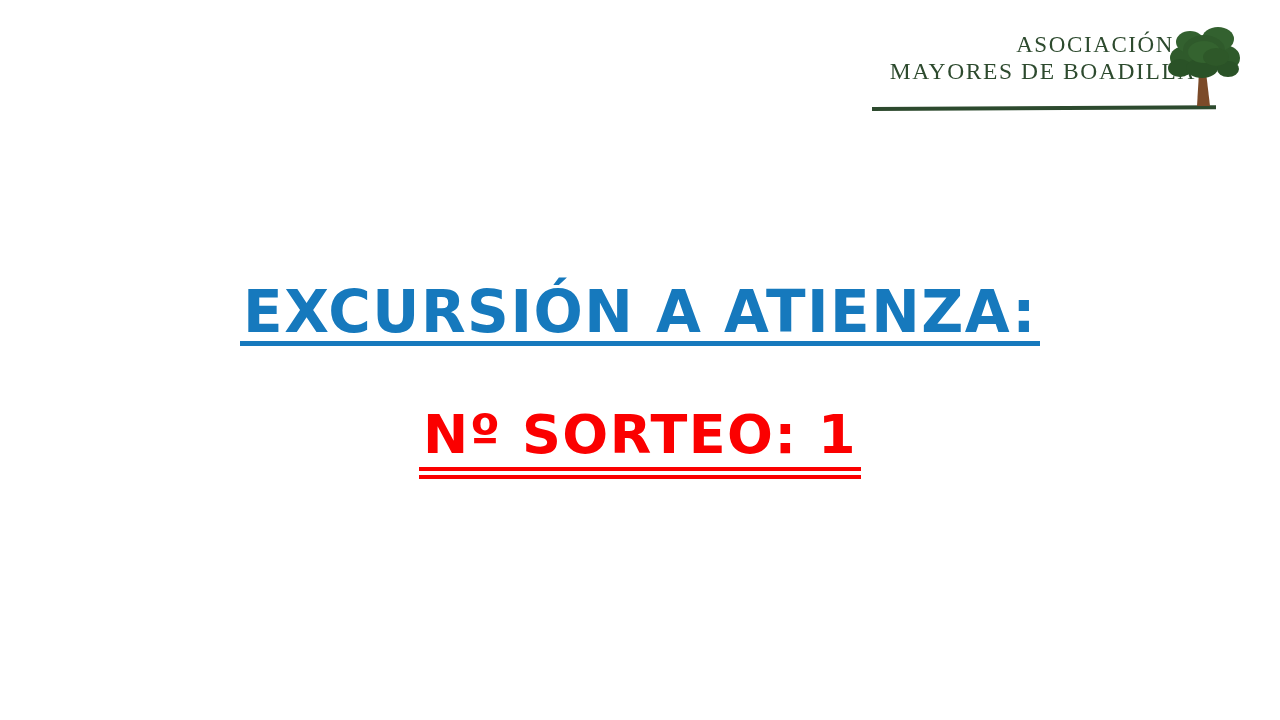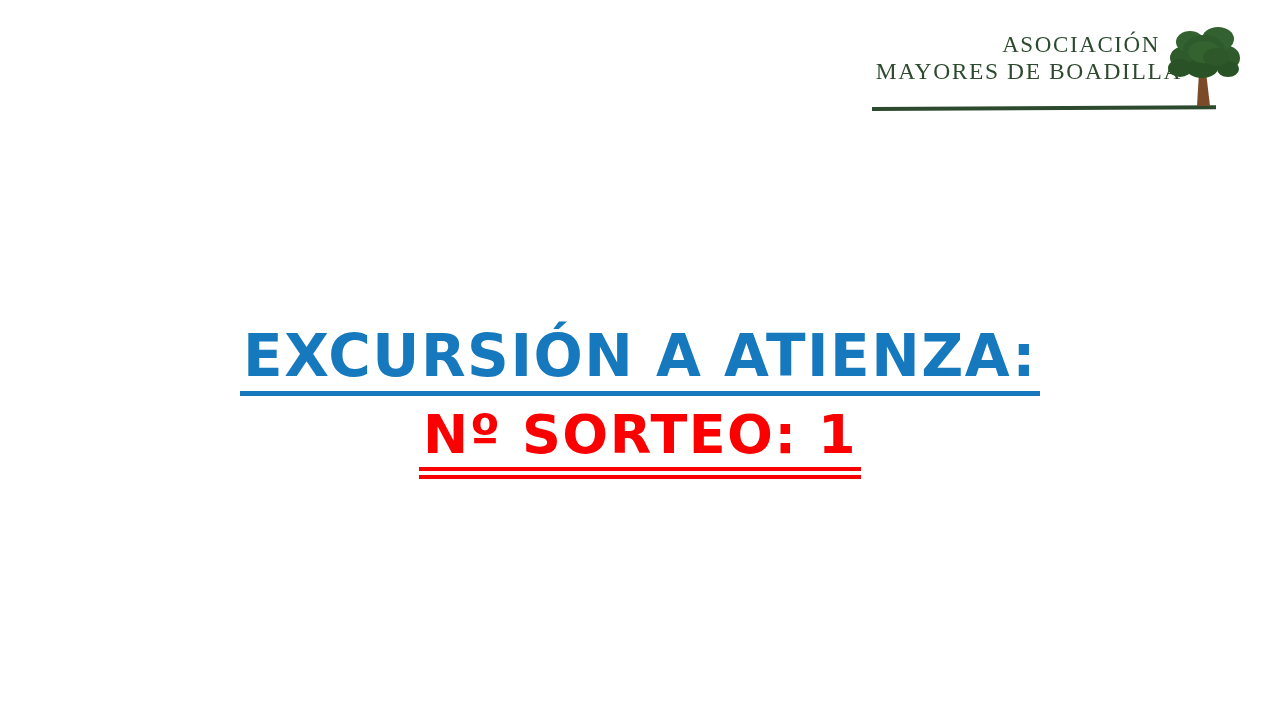--- a/index.html
+++ b/index.html
@@ -23,21 +23,21 @@
   
   .logo {
     position: absolute;
     left: 866px;
     top: 22px;
     width: 380px;
     height: 96px;
   }
   .logo-text-block {
     position: absolute;
-    left: 4px;
+    left: 18px;
     top: 10px;
     width: 312px;
     text-align: right;
   }
   .logo-line {
     color: #2d4a2e;
     font-family: "Liberation Serif", serif;
     font-weight: 400;
     letter-spacing: 1.6px;
     white-space: nowrap;
@@ -82,22 +82,20 @@
     font-family: "DejaVu Sans", sans-serif;
     font-weight: 700;
     white-space: nowrap;
     display: inline-block;
   }
   .heading-main {
     color: #1679bd;
     font-size: 58px;
     letter-spacing: 1.5px;
     position: relative;
-    padding-bottom: 6px;
-    margin-top: 44px;
   }
   .heading-main::after {
     content: "";
     position: absolute;
     left: -3px;
     right: -3px;
     bottom: 0px;
     height: 5px;
     background: #1679bd;
   }

